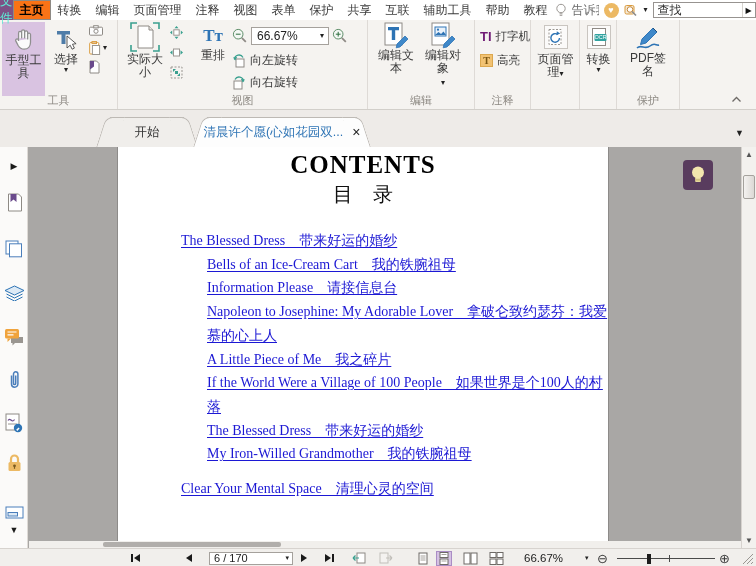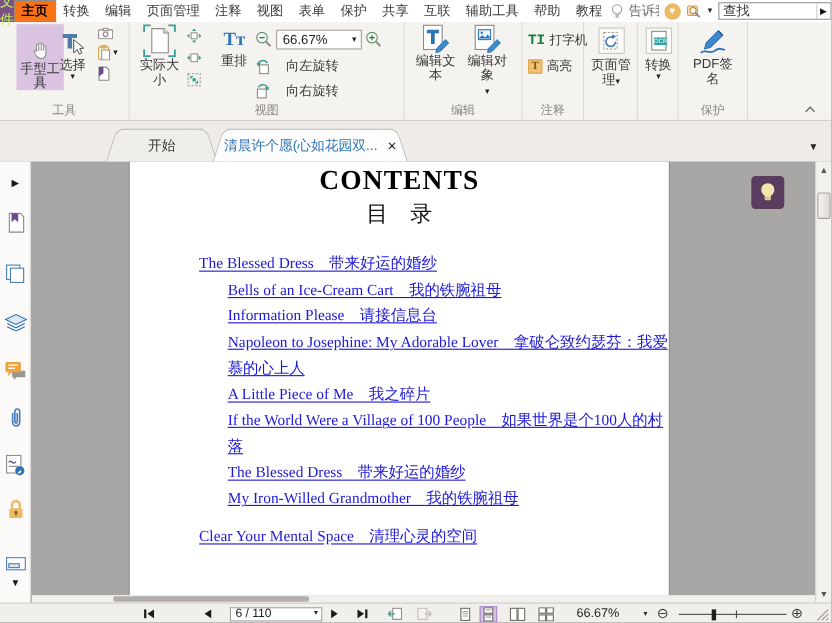--- a/index.html
+++ b/index.html
@@ -1,57 +1,57 @@
 <!DOCTYPE html>
 <html><head>
 <meta charset="utf-8">
 <style>
 *{margin:0;padding:0;box-sizing:border-box}
 html,body{width:756px;height:566px}
 body{position:relative;font-family:"Liberation Sans","DejaVu Sans",sans-serif;background:#a9a7a5;overflow:hidden;font-size:12px;color:#3a3a3a}
 svg{display:block}
 
 .menubar{position:absolute;top:0;left:0;width:100%;height:20px;background:#fff;display:flex;align-items:stretch;z-index:10}
-.file-btn{width:62px;background:#7d5185;color:#bef264;display:flex;align-items:center;justify-content:center;font-size:12.5px}
+.file-btn{width:62px;background:#7d5185;color:#5eead4;display:flex;align-items:center;justify-content:center;font-size:12.5px}
 .mtabs{display:flex;align-items:stretch}
 .mtab{display:flex;align-items:center;padding:0 6px;color:#3a3a3a;border:1px solid transparent;white-space:nowrap}
 .mtab.active{background:#f97316;border-color:#8e8a85;color:#000;font-weight:bold}
 .menu-right{margin-left:auto;display:flex;align-items:center;gap:5px;padding-right:5px}
 .tellme{color:#6b6b6b;width:27px;overflow:hidden;white-space:nowrap}
 .heart-badge{width:15px;height:15px;border-radius:50%;background:#ecb964;color:#fff;font-size:9px;display:flex;align-items:center;justify-content:center}
 .ddg{font-size:8px;color:#222;line-height:8px}
 .findbox{width:103px;height:16px;background:#fff;border:1px solid #979390;display:flex;align-items:center}
 .findbox .q{flex:1;padding-left:4px;color:#2e2e2e;font-size:12px}
 .findbox .go{width:13px;height:100%;border-left:1px solid #d5d2ce;display:flex;align-items:center;justify-content:center;font-size:8px;color:#111}
 
 .ribbon{position:absolute;top:20px;left:0;width:100%;height:90px;background:#f5f3f0;border-bottom:1px solid #d2cfca}
 .rgroup{position:absolute;top:0;height:100%;border-right:1px solid #dedad6}
 .glabel{position:absolute;bottom:1px;left:0;width:100%;text-align:center;font-size:11px;color:#8b8781}
 .g-tools{left:0;width:118px}.g-view{left:118px;width:250px}.g-edit{left:368px;width:107px}
 .g-comment{left:475px;width:56px}.g-pm{left:531px;width:49px}.g-conv{left:580px;width:37px}.g-protect{left:617px;width:63px}
 .bigbtn{position:absolute;display:flex;flex-direction:column;align-items:center;color:#3a3a3a;font-size:12px;line-height:13px;text-align:center;cursor:default}
-.hand-btn{left:15px;top:2px;width:43px;height:60px;background:#d9c3e1;padding-top:15px}
+.hand-btn{left:2px;top:2px;width:43px;height:74px;background:#d9c3e1;padding-top:4px}
 .select-btn{left:47px;top:2px;width:38px;height:74px;padding-top:5px}
 .smallstack{position:absolute;left:89px;top:5px;display:flex;flex-direction:column;gap:5px;align-items:flex-start}
 .srow{display:flex;align-items:center;gap:2px}
 .asz-btn{left:6px;top:1px;width:42px;height:80px}
 .fitstack{position:absolute;left:52px;top:6px;display:flex;flex-direction:column;gap:7px}
 .reflow-btn{left:76px;top:1px;width:38px;height:80px;padding-top:2px}
 .reflow-glyph{font-family:"Liberation Serif","DejaVu Serif",serif;font-weight:bold;color:#2e74b5;font-size:17px;line-height:26px}
 .zoomrow{position:absolute;left:114px;top:7px;display:flex;align-items:center;gap:3px}
 .zoombox{width:78px;height:18px;background:#fff;border:1px solid #a5a19c;display:flex;align-items:center;font-size:12px;color:#222}
 .zoombox .v{flex:1;padding-left:5px}
 .zoombox .ddg{padding-right:4px}
-.rotrow{position:absolute;left:114px;display:flex;align-items:center;gap:14px;color:#3a3a3a}
+.rotrow{position:absolute;left:114px;display:flex;align-items:center;gap:4px;color:#3a3a3a}
 .rot-l{top:32px}.rot-r{top:54px}
 .etext-btn{left:6px;top:1px;width:44px;height:80px}
 .eobj-btn{left:52px;top:1px;width:46px;height:80px}
 .cmtrow{position:absolute;left:5px;display:flex;align-items:center;gap:4px;font-size:11.5px;white-space:nowrap}
 .cr1{top:9px}.cr2{top:33px}
-.ti-glyph{font-family:Liberation Mono, monospace;font-size:13px;font-weight:bold;color:#15803d}
+.ti-glyph{font-family:Liberation Sans, sans-serif;font-size:13px;font-weight:bold;color:#701a75}
 .hl-glyph{width:13px;height:13px;background:#f2c272;border:1px solid #dca84f;color:#7a5410;font-weight:bold;font-size:10px;display:flex;align-items:center;justify-content:center;font-family:"Liberation Serif","DejaVu Serif",serif}
 .pm-btn{left:4px;top:5px;width:41px}
 .conv-btn{left:2px;top:5px;width:33px}
 .sign-btn{left:8px;top:4px;width:46px}
 .iconbox{width:24px;height:24px;border:1px solid #c9c5c0;background:#fbfaf9;display:flex;align-items:center;justify-content:center;margin-bottom:4px}
 .collapse-btn{position:absolute;right:14px;bottom:6px}
 .wrap2{width:36px}
 
 .tabbar{position:absolute;top:110px;left:0;width:100%;height:37px;background:#eeebe8}
 .tab{position:absolute;bottom:0;height:30px;display:flex;align-items:center;justify-content:center;font-size:12.5px;color:#333}
@@ -470,21 +470,21 @@
 
 <div class="statusbar">
   <div class="sb sb-first">
       <span class="vbar"></span>
       <span class="tri-l"></span>
     </div>
   <div class="sb sb-prev">
       <span class="tri-l"></span>
     </div>
   <div class="pagecombo">
-    <span class="v">6 / 110</span>
+    <span class="v">6 / 170</span>
     <span class="ddg">▾</span>
   </div>
   <div class="sb sb-next">
       <span class="tri-r"></span>
     </div>
   <div class="sb sb-last">
       <span class="tri-r"></span>
       <span class="vbar"></span>
     </div>
   <div class="sb sb-pview">

